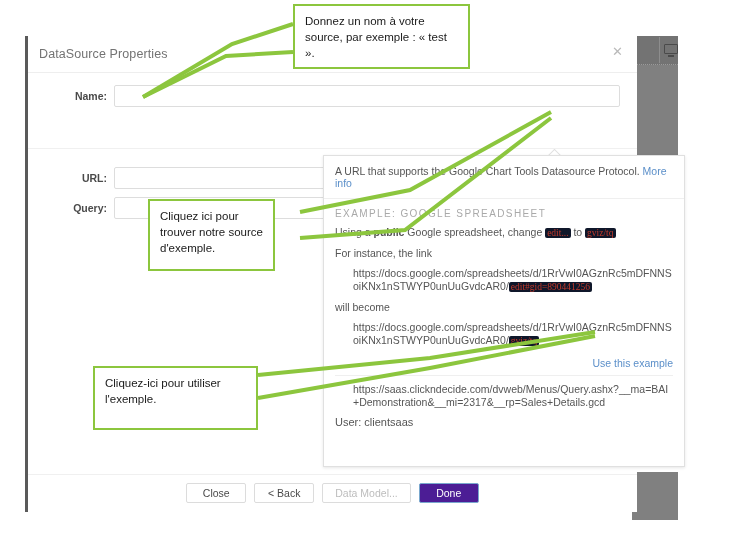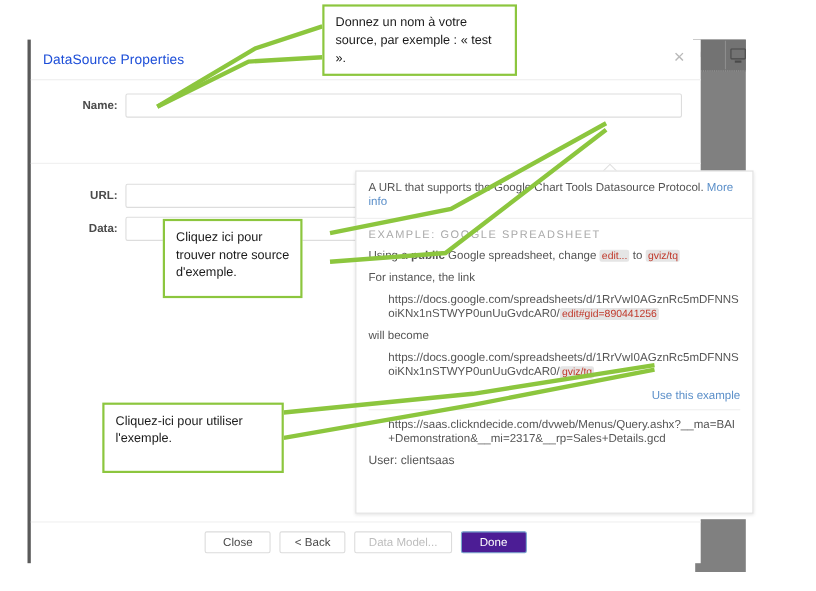--- a/index.html
+++ b/index.html
@@ -95,21 +95,21 @@
     width: 609px;
     height: 37px;
     border-bottom: 1px solid #eeeeee;
     box-sizing: border-box;
   }
   #dialog-title {
     position: absolute;
     left: 11px;
     top: 11px;
     font-size: 12.5px;
-    color: #1d4ed8;
+    color: #737373;
     letter-spacing: .1px;
   }
   #dialog-close {
     position: absolute;
     right: 14px;
     top: 9px;
     font-size: 13px;
     color: #b9b9b9;
     cursor: pointer;
     line-height: 13px;
@@ -300,24 +300,24 @@
     letter-spacing: 1.4px;
     margin: 2px 0 7px 0;
   }
   .sec-line {
     font-size: 10.5px;
     color: #555555;
     margin: 0 0 7px 0;
     line-height: 13px;
   }
   .code {
-    font-family: Liberation Sans, sans-serif;
+    font-family: Liberation Serif, serif;
     font-size: 9.5px;
     color: #c0392b;
-    background: #e5e5e5;
+    background: #0f172a;
     padding: 0 2px;
     border-radius: 2px;
   }
   .url-block {
     font-size: 10.5px;
     color: #555555;
     margin: 0 0 7px 0;
     padding-left: 18px;
     line-height: 13px;
     word-break: break-all;
@@ -391,21 +391,21 @@
   </div>
 
   <div id="advanced-group">
     <div id="help-toggle">
       <div class="qmark">?</div>
     </div>
     <div id="advanced-button">Advanced</div>
   </div>
 
   <div class="form-row" id="row-query">
-    <div class="form-label">Data:</div>
+    <div class="form-label">Query:</div>
     <input class="form-input" id="input-query" type="text" value="" style="">
   </div>
 
   <div id="dialog-footer-sep"></div>
 
   <div id="dialog-buttons">
     <div class="btn">Close</div>
     <div class="btn">&lt; Back</div>
     <div class="btn disabled">Data Model...</div>
     <div class="btn primary">Done</div>

